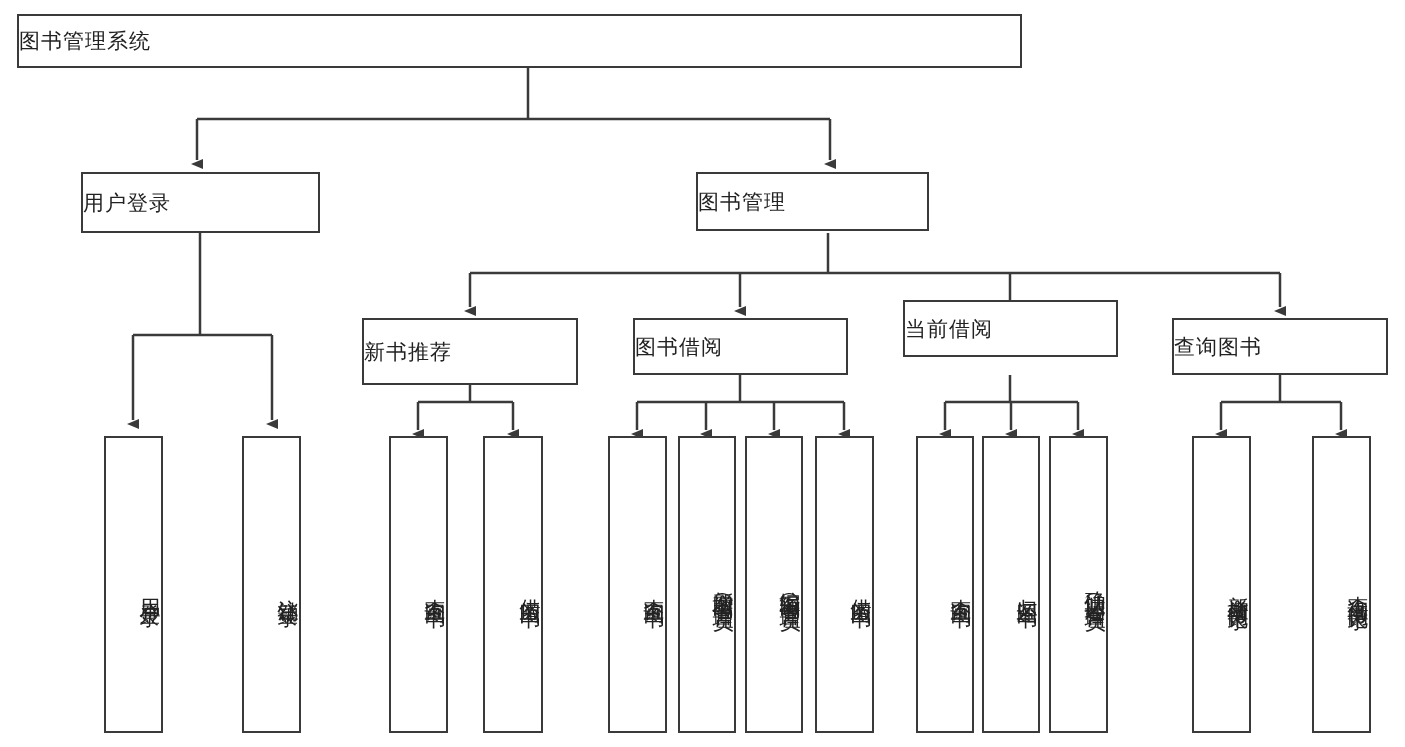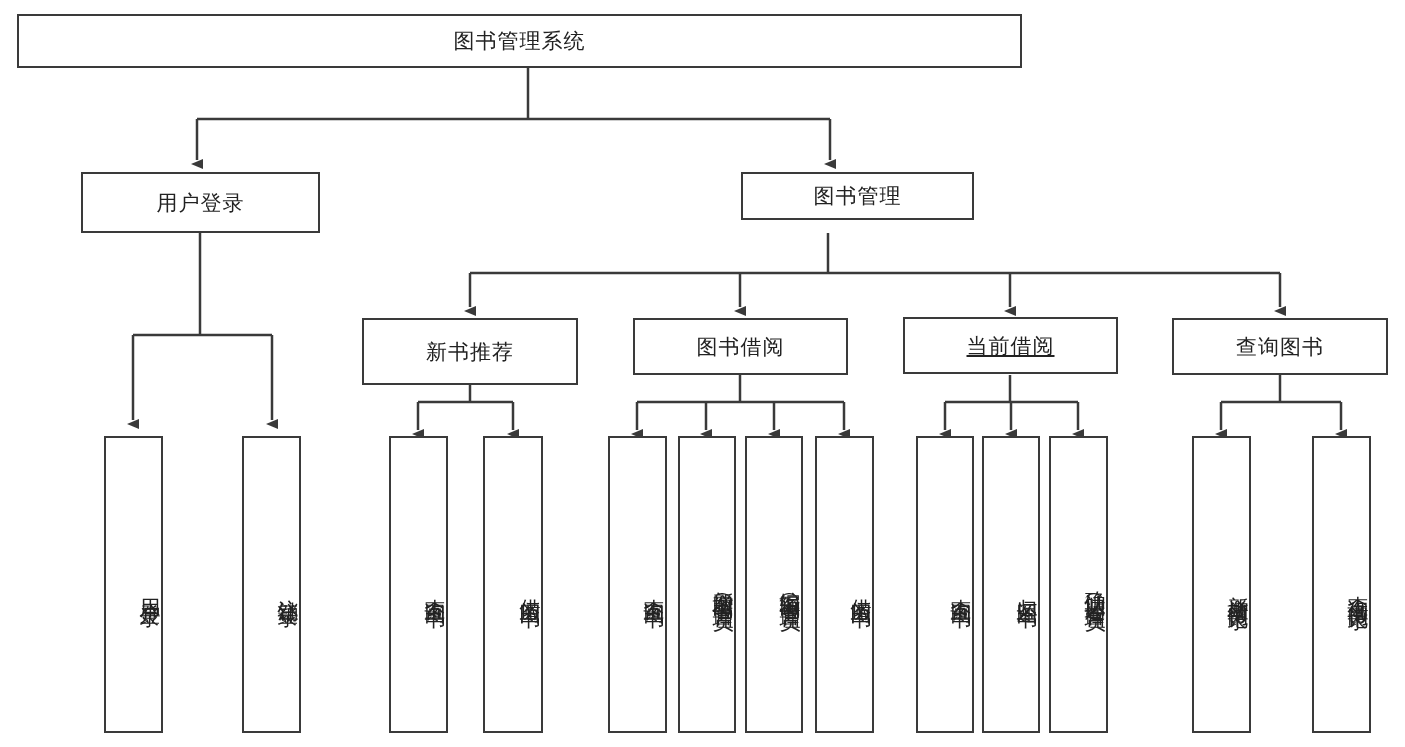--- a/index.html
+++ b/index.html
@@ -25,21 +25,20 @@
     height: 747px;
     pointer-events: none;
   }
   .node {
     position: absolute;
     box-sizing: border-box;
     background: #ffffff;
     border: 2px solid #3a3a3a;
     display: flex;
     align-items: center;
-    justify-content: center;
     color: #222222;
   }
   .node.horiz {
     font-size: 21px;
     letter-spacing: 1px;
   }
   .node.vert {
     writing-mode: vertical-rl;
     text-orientation: upright;
     font-size: 21px;
@@ -117,31 +116,31 @@
     </g>
   </svg>
 
   <div class="node horiz" style="left:17px; top:14px; width:1005px; height:54px;">
     <span>图书管理系统</span>
   </div>
 
   <div class="node horiz" style="left:81px; top:172px; width:239px; height:61px;">
     <span>用户登录</span>
   </div>
-  <div class="node horiz" style="left:741px; top:172px; width:233px; height:48px;">
+  <div class="node horiz" style="left:696px; top:172px; width:233px; height:59px;">
     <span>图书管理</span>
   </div>
 
   <div class="node horiz" style="left:362px; top:318px; width:216px; height:67px;">
     <span>新书推荐</span>
   </div>
   <div class="node horiz" style="left:633px; top:318px; width:215px; height:57px;">
     <span>图书借阅</span>
   </div>
-  <div class="node horiz" style="left:903px; top:317px; width:215px; height:57px;text-decoration:underline;">
+  <div class="node horiz" style="left:903px; top:300px; width:215px; height:57px;">
     <span>当前借阅</span>
   </div>
   <div class="node horiz" style="left:1172px; top:318px; width:216px; height:57px;">
     <span>查询图书</span>
   </div>
 
   <div class="node vert" style="left:104px; top:436px; width:59px; height:297px;">
     <span class="vtext">用户登录</span>
   </div>
   <div class="node vert" style="left:242px; top:436px; width:59px; height:297px;">

